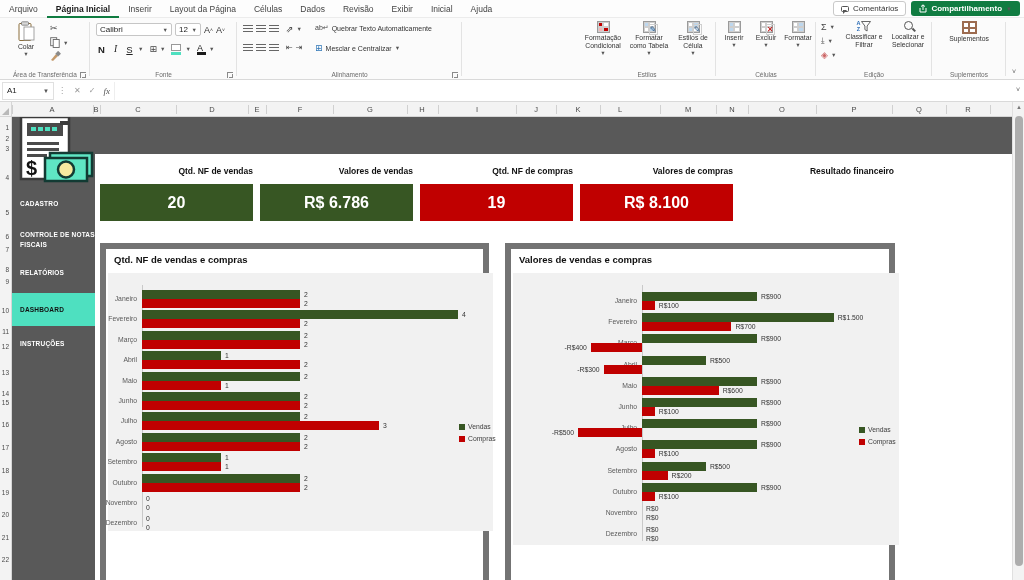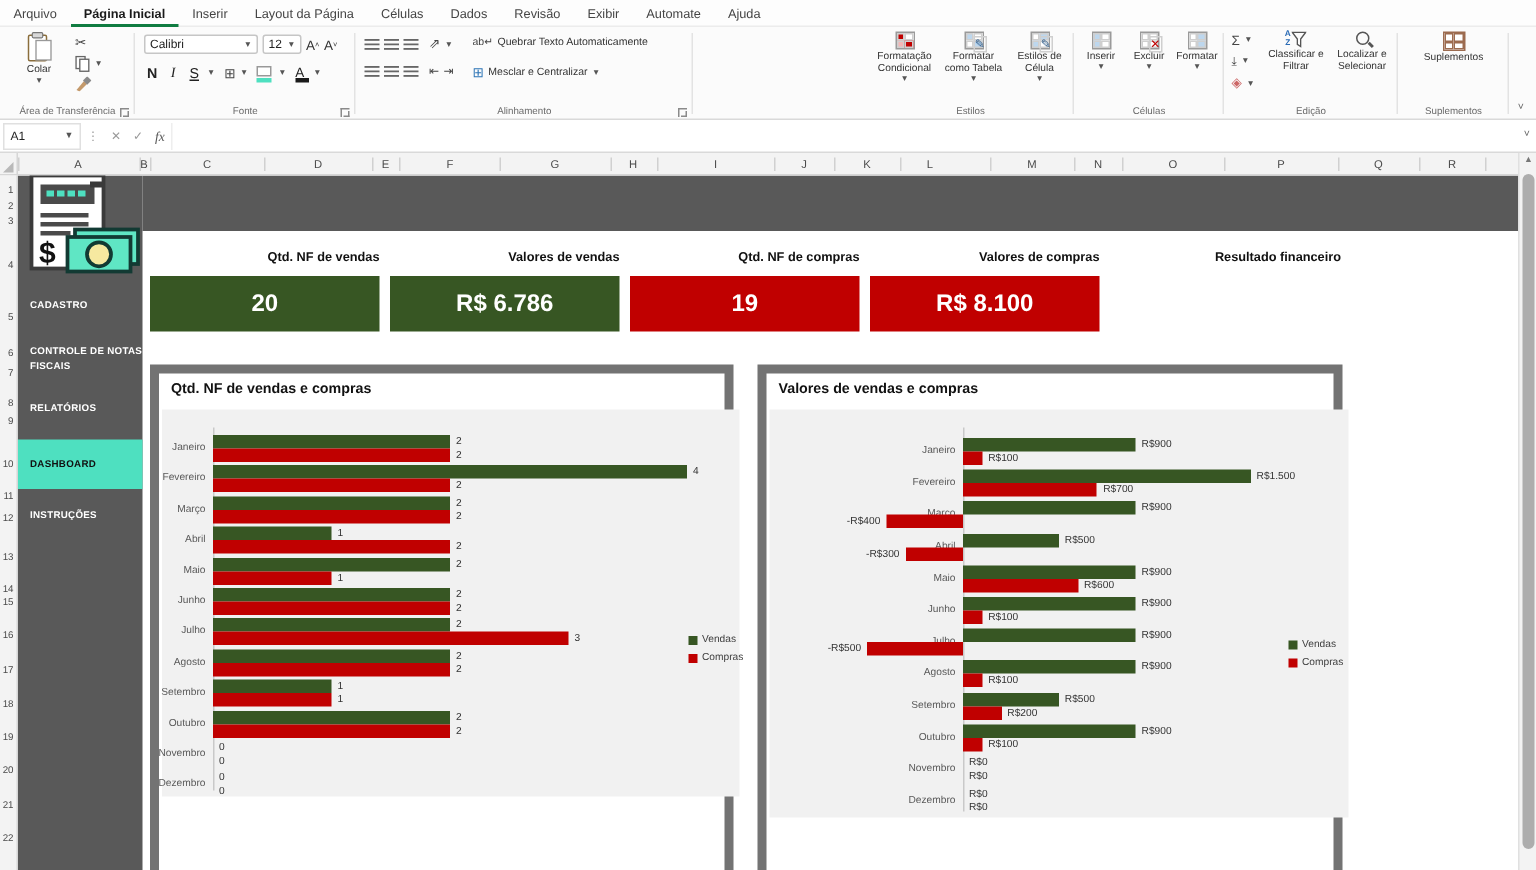--- a/index.html
+++ b/index.html
@@ -102,22 +102,36 @@
 
   <div id="menubar" class="abs">
     <div class="mtab">Arquivo</div>
       <div class="mtab active">Página Inicial</div>
       <div class="mtab">Inserir</div>
       <div class="mtab">Layout da Página</div>
       <div class="mtab">Células</div>
       <div class="mtab">Dados</div>
       <div class="mtab">Revisão</div>
       <div class="mtab">Exibir</div>
-      <div class="mtab">Automate</div>
+      <div class="mtab">Inicial</div>
       <div class="mtab">Ajuda</div>
+      <div id="mb-right">
+      <div id="comments-btn">
+        <span class="bubble"></span>
+        <span>Comentários</span>
+      </div>
+      <div id="share-btn">
+        <svg width="8" height="9" viewBox="0 0 8 9">
+            <path d="M1 4 v4 h6 v-4" stroke="#fff" fill="none" stroke-width="1"></path>
+            <path d="M4 6 V1 M2 2.6 L4 0.8 L6 2.6" stroke="#fff" fill="none" stroke-width="1"></path>
+          </svg>
+        <span>Compartilhamento</span>
+        <span class="car">▼</span>
+      </div>
+    </div>
   </div>
 
   <div id="ribbon" class="abs">
 
     <div class="rgroup" style="left:0;width:90px;">
       <div class="bigbtn" style="left:8px;width:36px;">
         <svg width="17" height="21" viewBox="0 0 17 21">
             <rect x="1" y="2.5" width="12" height="17" rx="1" fill="#fff" stroke="#8a6d3b" stroke-width="1"></rect>
             <rect x="3.5" y="0.8" width="7" height="3.4" rx="0.8" fill="#d8d8d8" stroke="#777" stroke-width="0.8"></rect>
             <rect x="6" y="6" width="10" height="13" fill="#fff" stroke="#999" stroke-width="0.9"></rect>

